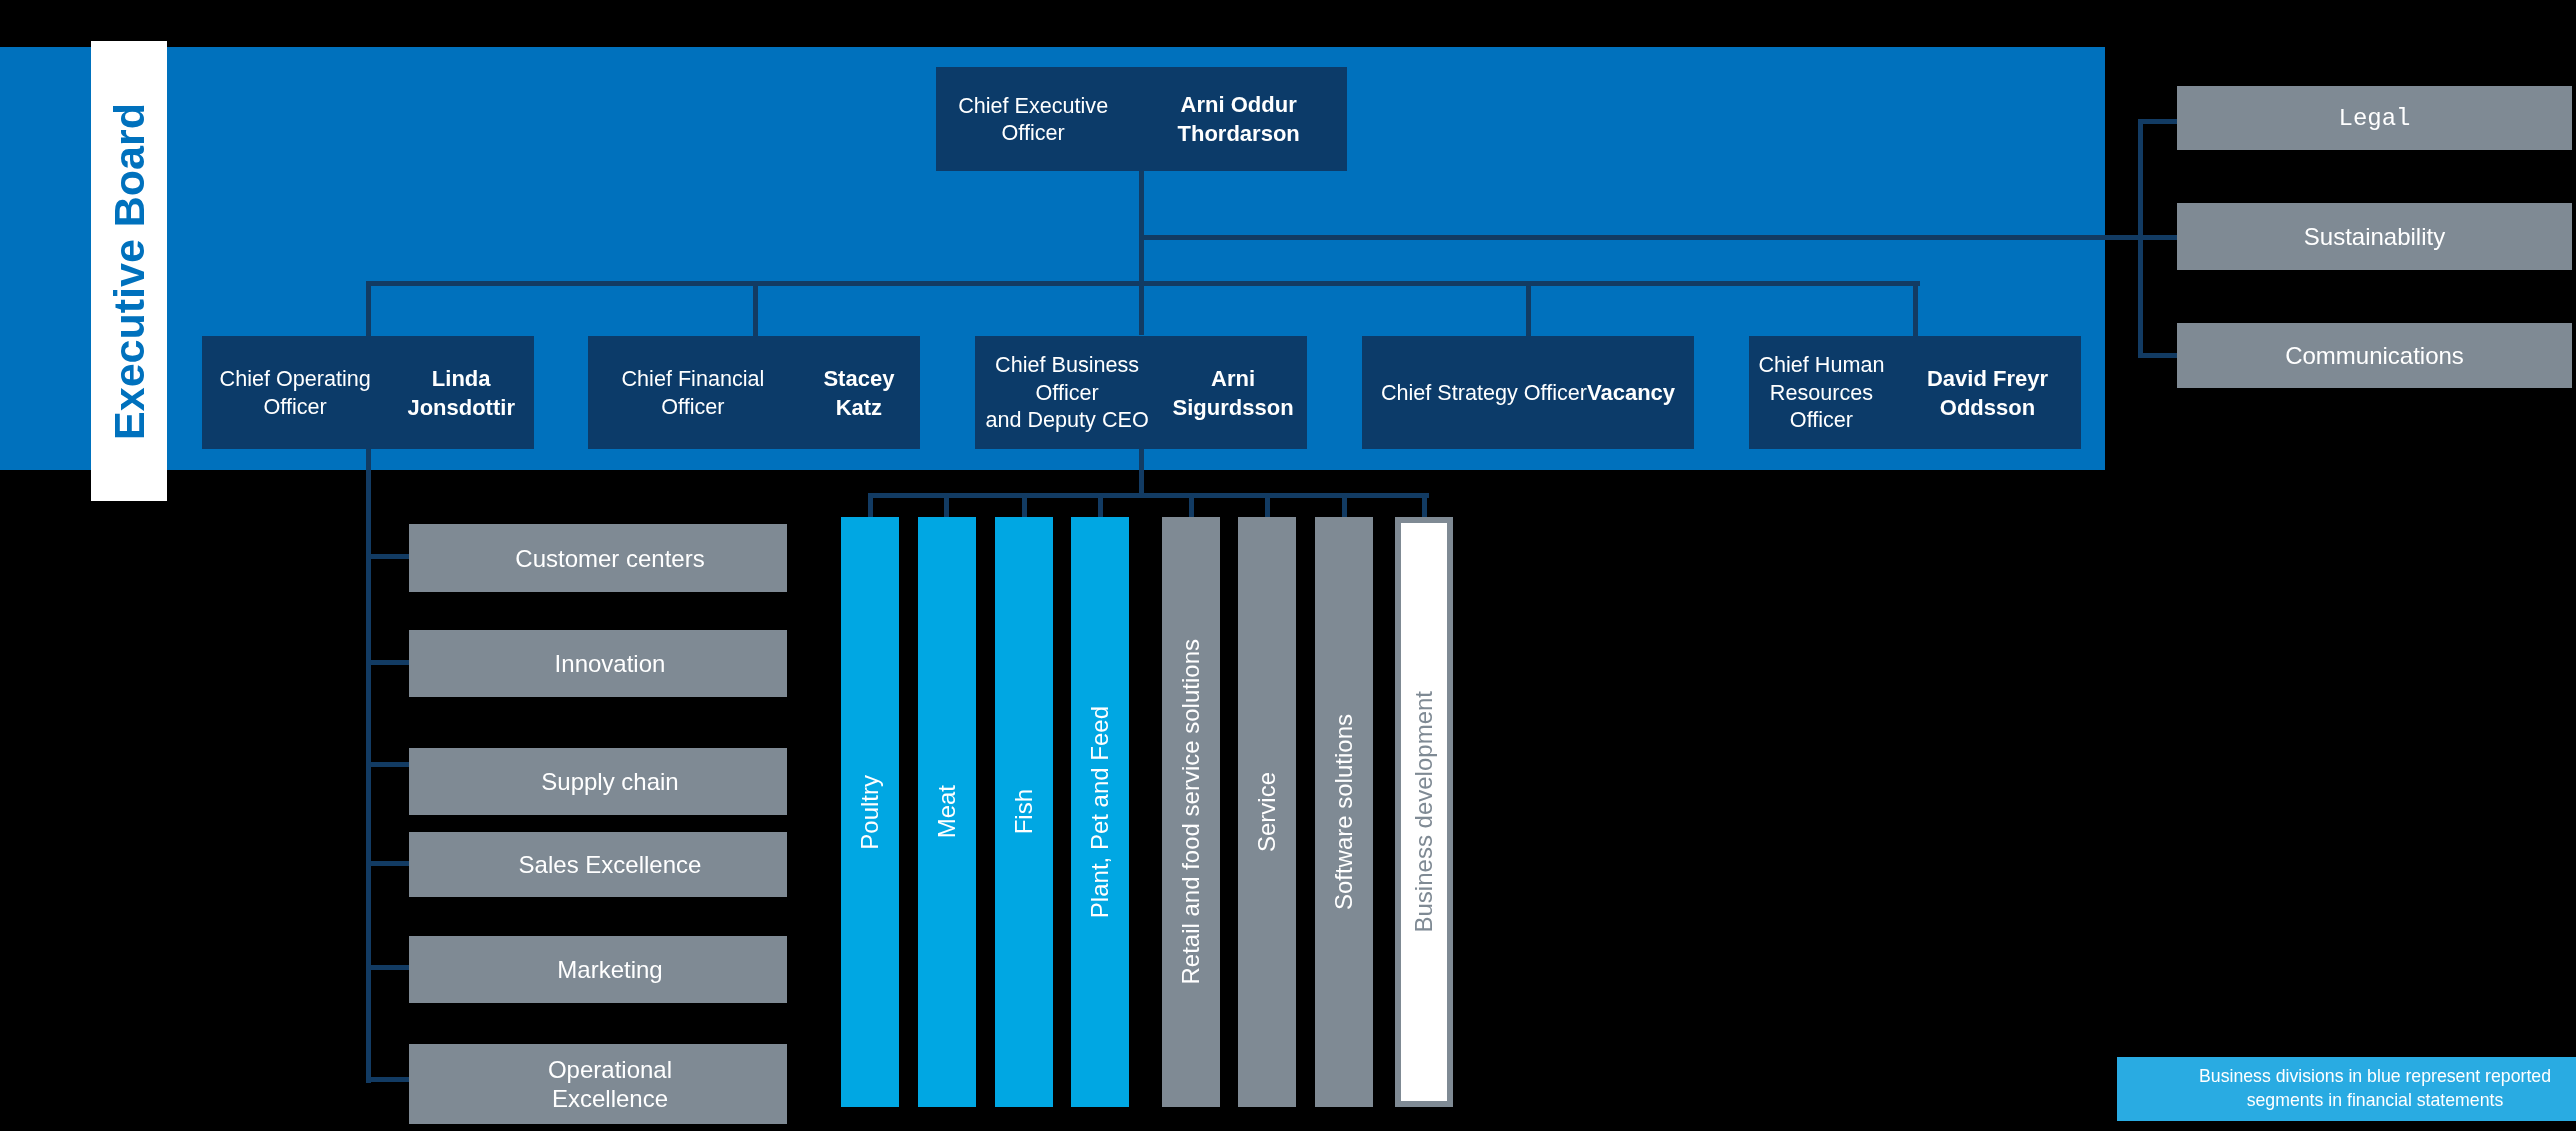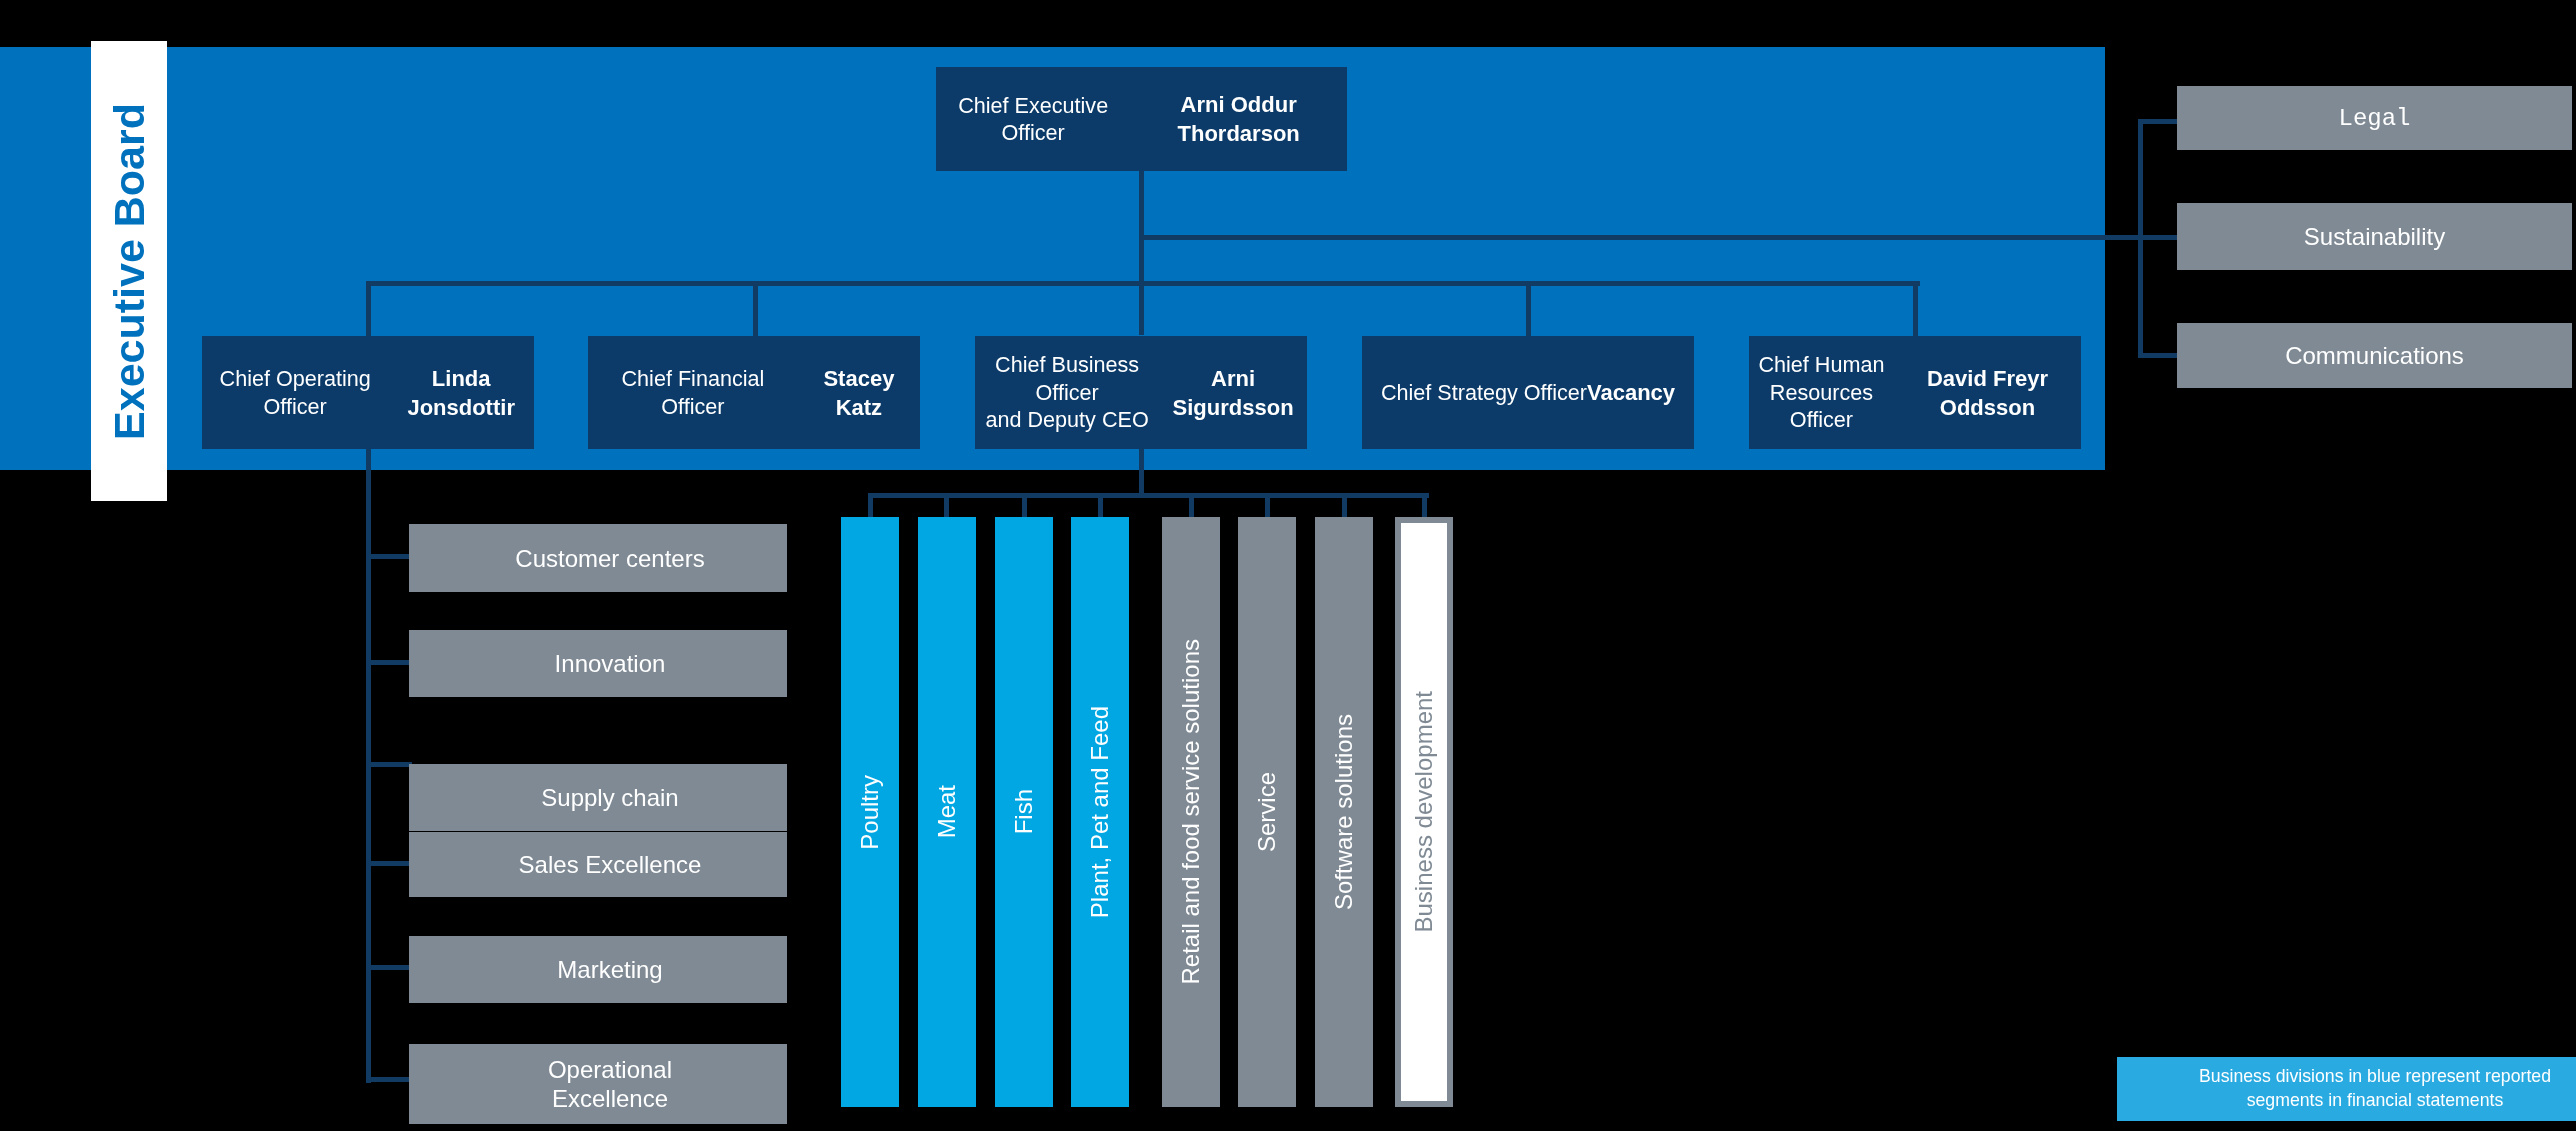--- a/index.html
+++ b/index.html
@@ -23,21 +23,21 @@
   .off0{left:202px;}  .off1{left:588px;} .off2{left:975px;}
   .off3{left:1362px;} .off4{left:1749px;}
   .off{top:336px;width:332px;height:113px;}
   
   .gbox{position:absolute;background:#7F8A94;display:flex;align-items:center;
         justify-content:center;text-align:center;font-size:24px;line-height:29px;
         white-space:pre-line;}
   .sf{left:2177px;width:395px;}
   .sf0{top:86px;height:64px;font-family:Liberation Mono, monospace;} .sf1{top:203px;height:67px;text-align:right;} .sf2{top:323px;height:65px;}
   .cu{left:409px;width:354px;padding-left:24px;}
-  .cu0{top:524px;height:68px;} .cu1{top:630px;height:67px;} .cu2{top:764px;height:67px;}
+  .cu0{top:524px;height:68px;} .cu1{top:630px;height:67px;} .cu2{top:748px;height:67px;}
   .cu3{top:832px;height:65px;} .cu4{top:936px;height:67px;} .cu5{top:1044px;height:80px;}
   
   .bar{position:absolute;top:517px;height:590px;width:58px;display:flex;
        align-items:center;justify-content:center;box-sizing:border-box;}
   .bar .v-text{font-size:24px;}
   .bar-segment{background:#00A7E3;}
   .bar-unit{background:#7F8A94;}
   .bar-outline{background:#fff;border:6.5px solid #7F8A94;}
   .bar-outline .v-text{color:#7F8A94;}
   .b0{left:841px;} .b1{left:918px;} .b2{left:995px;} .b3{left:1071px;}

